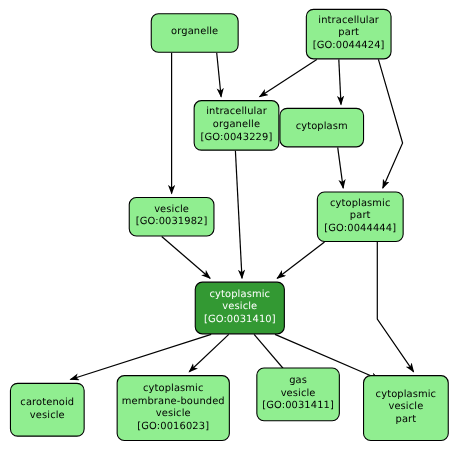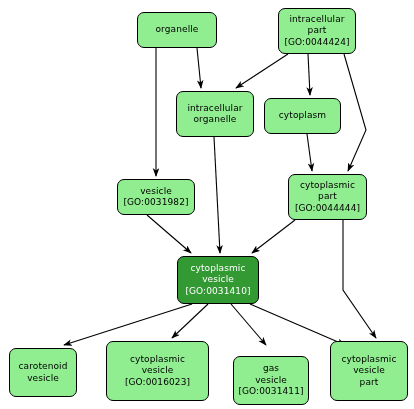--- a/index.html
+++ b/index.html
@@ -86,22 +86,23 @@
         <span class="nline">organelle</span>
       </div>
       <div class="go-node" style="left: 278px; top: 8px; width: 78px; height: 46px;">
         <span class="nline">intracellular</span>
         <span class="nline">part</span>
         <span class="nline">[GO:0044424]</span>
       </div>
       <div class="go-node" style="left: 176px; top: 91px; width: 78px; height: 46px;">
         <span class="nline">intracellular</span>
         <span class="nline">organelle</span>
+        <span class="nline">[GO:0043229]</span>
       </div>
-      <div class="go-node" style="left: 264px; top: 98px; width: 77px; height: 36px;">
+      <div class="go-node" style="left: 254px; top: 98px; width: 77px; height: 36px;">
         <span class="nline">cytoplasm</span>
       </div>
       <div class="go-node" style="left: 117px; top: 179px; width: 78px; height: 36px;">
         <span class="nline">vesicle</span>
         <span class="nline">[GO:0031982]</span>
       </div>
       <div class="go-node" style="left: 288px; top: 174px; width: 79px; height: 46px;">
         <span class="nline">cytoplasmic</span>
         <span class="nline">part</span>
         <span class="nline">[GO:0044444]</span>
@@ -110,24 +111,25 @@
         <span class="nline">cytoplasmic</span>
         <span class="nline">vesicle</span>
         <span class="nline">[GO:0031410]</span>
       </div>
       <div class="go-node" style="left: 9px; top: 348px; width: 68px; height: 49px;">
         <span class="nline">carotenoid</span>
         <span class="nline">vesicle</span>
       </div>
       <div class="go-node" style="left: 106px; top: 341px; width: 103px; height: 60px;">
         <span class="nline">cytoplasmic</span>
+        <span class="nline">membrane-bounded</span>
         <span class="nline">vesicle</span>
         <span class="nline">[GO:0016023]</span>
       </div>
-      <div class="go-node" style="left: 233px; top: 356px; width: 76px; height: 49px;">
+      <div class="go-node" style="left: 233px; top: 334px; width: 76px; height: 49px;">
         <span class="nline">gas</span>
         <span class="nline">vesicle</span>
         <span class="nline">[GO:0031411]</span>
       </div>
       <div class="go-node" style="left: 330px; top: 341px; width: 78px; height: 60px;">
         <span class="nline">cytoplasmic</span>
         <span class="nline">vesicle</span>
         <span class="nline">part</span>
       </div>
     </div>

